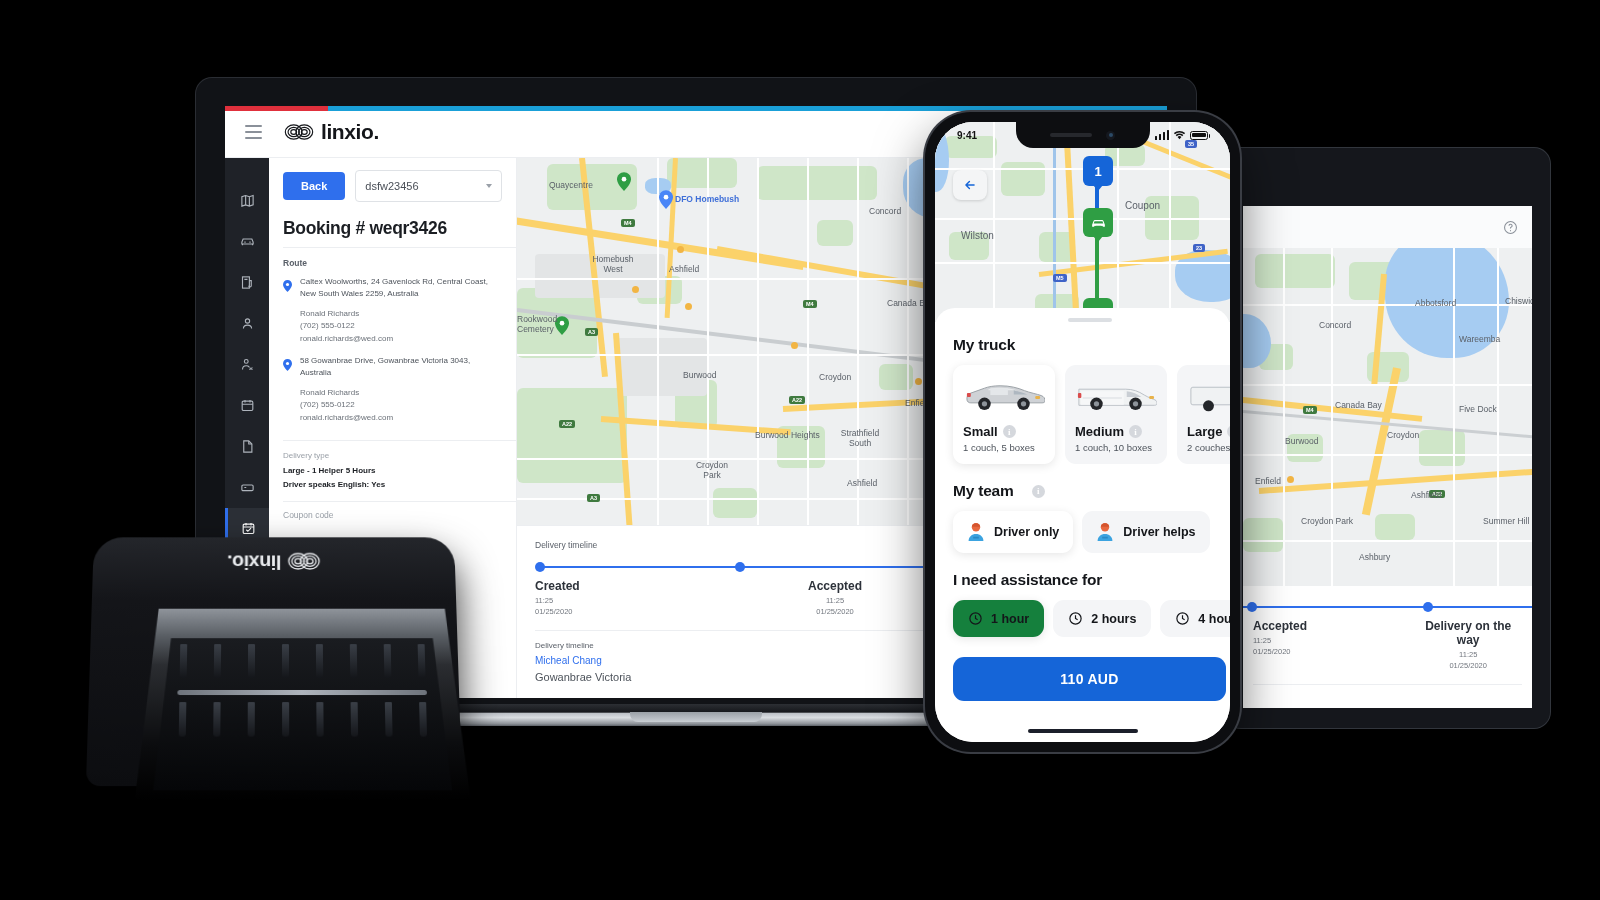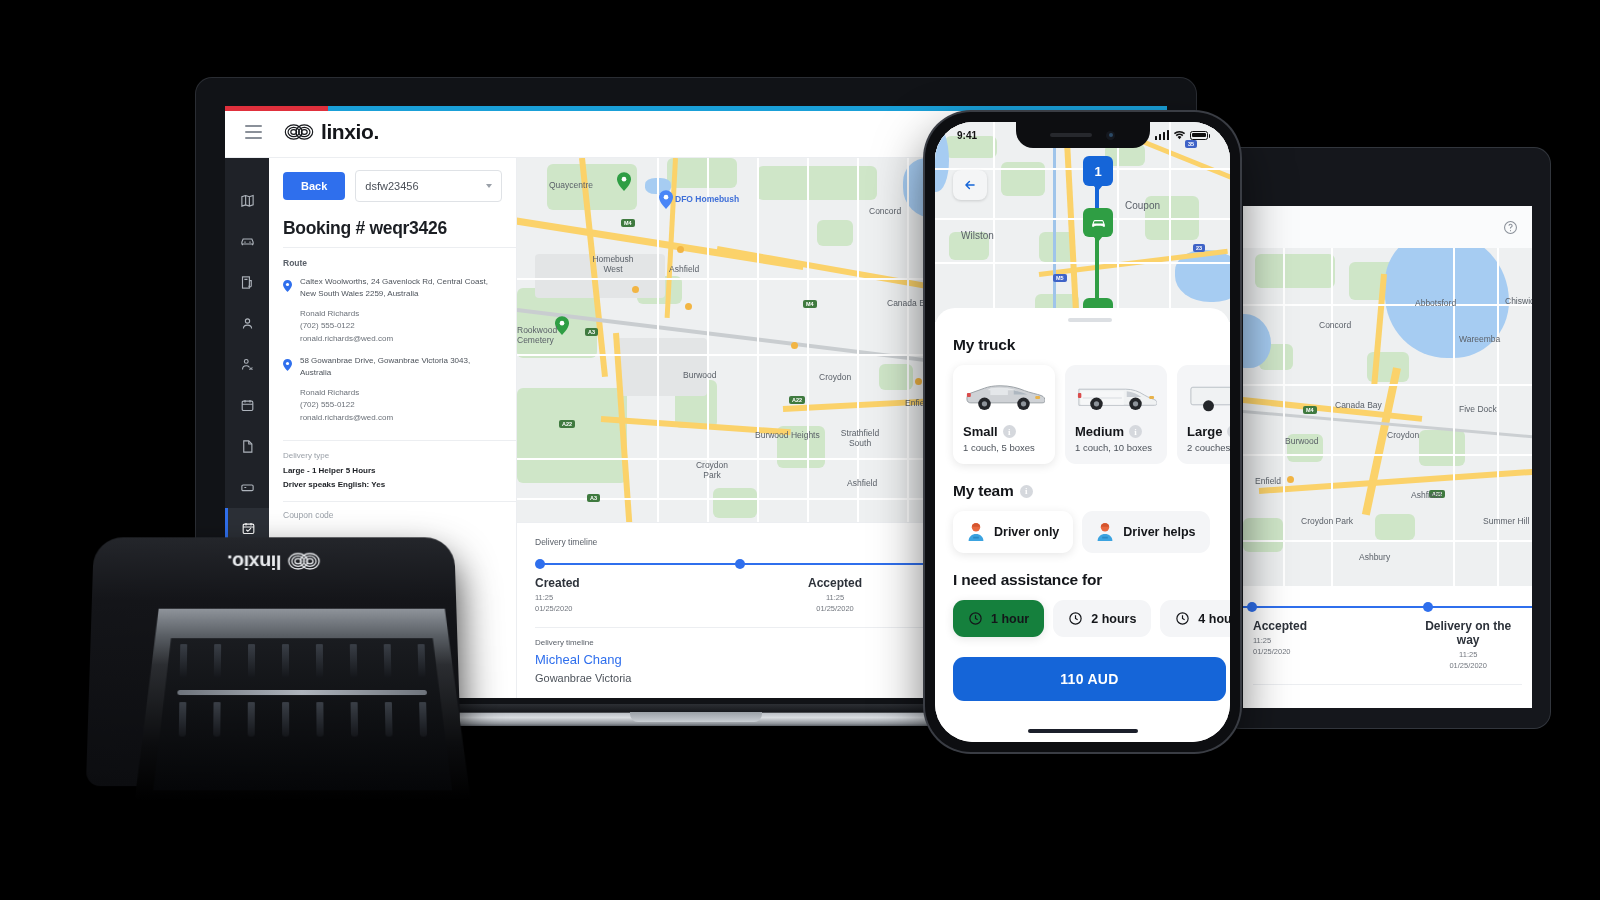--- a/index.html
+++ b/index.html
@@ -85,21 +85,21 @@
   .tl-line { position:absolute; left:4px; right:0; top:4px; height:2px; background:#2f6fed; }
   .tl-dot { position:absolute; top:0; width:10px; height:10px; border-radius:50%; background:#2f6fed; }
   .tl-cols { display:flex; }
   .tl-col { text-align:center; }
   .tl-col:first-child { text-align:left; }
   .tl-name { font-size:12px; font-weight:700; color:#2d323a; margin-bottom:3px; }
   .tl-time { font-size:7.5px; color:#72777f; line-height:1.45; }
   .tl-sep { height:1px; background:#eceef1; margin:12px 0 10px 0; }
   .tl-foot { padding-bottom:14px; }
   .tl-foot .l1 { font-size:8px; color:#5a6069; margin-bottom:5px; }
-  .tl-foot .l2 { font-size:13px; color:#2f6fed; margin-bottom:5px; }
+  .tl-foot .l2 { font-size:10px; color:#2f6fed; margin-bottom:5px; }
   .tl-foot .l3 { font-size:11px; color:#4d535b; }
 
   
   .mapbase { position:absolute; inset:0; background:#eef0f1; }
   .mroad { position:absolute; background:#fff; }
   .mhwy { position:absolute; background:#fbd26a; }
   .mgreen { position:absolute; background:#cfe6c8; border-radius:6px; }
   .mwater { position:absolute; background:#a6ccf2; border-radius:40% 55% 45% 50%; }
   .mgrey { position:absolute; background:#e3e5e6; border-radius:4px; }
   .mlabel { position:absolute; font-size:8.5px; color:#5b6169; white-space:nowrap; font-family:"Liberation Sans",sans-serif; }
@@ -133,21 +133,21 @@
   .ph-map { position:absolute; top:0; left:0; right:0; height:200px; overflow:hidden; background:#eef0f1; }
   .ph-back { position:absolute; left:18px; top:48px; width:34px;height:30px;background:#f4f5f6;border-radius:8px;display:flex;align-items:center;justify-content:center; box-shadow:0 1px 3px rgba(0,0,0,.15); }
   .num-pin { position:absolute; width:30px;height:30px;background:#1565d8;border-radius:6px;display:flex;align-items:center;justify-content:center;color:#fff;font-size:13px;font-weight:700; }
   .num-pin::after{content:"";position:absolute;bottom:-5px;left:50%;transform:translateX(-50%);border-left:5px solid transparent;border-right:5px solid transparent;border-top:6px solid #1565d8;}
   .car-pin { position:absolute; width:30px;height:29px;background:#2f9e44;border-radius:6px;display:flex;align-items:center;justify-content:center; }
   .car-pin::after{content:"";position:absolute;bottom:-5px;left:50%;transform:translateX(-50%);border-left:5px solid transparent;border-right:5px solid transparent;border-top:6px solid #2f9e44;}
 
   .sheet { position:absolute; left:0; right:0; top:186px; bottom:0; background:#fff; border-radius:20px 20px 0 0; padding:10px 4px 0 18px; }
   .grabber { width:44px;height:4px;background:#dcdfe3;border-radius:3px;margin:0 auto 14px auto; }
   .sh-h { font-size:15.5px; font-weight:700; color:#14161a; margin-bottom:11px; letter-spacing:-.2px; }
-  .sh-h2 { font-size:15.5px; font-weight:700; color:#14161a; margin:18px 0 11px 0; letter-spacing:-.2px; display:flex; align-items:center; gap:6px; }
+  .sh-h2 { font-size:15.5px; font-weight:700; color:#14161a; margin:18px 0 11px 0; letter-spacing:-.2px; display:flex; align-items:center; gap:18px; }
   .info-dot { width:13px;height:13px;border-radius:50%;background:#d5d8dd;color:#fff;font-size:9px;font-weight:700;display:inline-flex;align-items:center;justify-content:center;font-family:"Liberation Serif",serif; }
   .truck-row { display:flex; gap:10px; }
   .truck-card { flex:none; width:102px; background:#f4f5f7; border-radius:11px; padding:10px 10px 11px 10px; cursor:pointer; }
   .truck-card.sel { background:#fff; box-shadow:0 2px 10px rgba(0,0,0,.10); }
   .truck-img { height:44px; display:flex; align-items:center; justify-content:center; margin-bottom:5px; }
   .truck-name { font-size:13px; font-weight:700; color:#14161a; display:flex; align-items:center; gap:5px; margin-bottom:3px; }
   .truck-sub { font-size:9.5px; color:#4c525a; white-space:nowrap; }
   .team-row { display:flex; gap:9px; }
   .team-card { display:flex; align-items:center; gap:9px; background:#f4f5f7; border-radius:11px; padding:11px 14px; cursor:pointer; }
   .team-card.sel { background:#fff; box-shadow:0 2px 10px rgba(0,0,0,.10); }
@@ -405,21 +405,21 @@
               <div class="mshield" style="left:272px;top:238px">A22</div>
               <div class="mshield" style="left:68px;top:170px">A3</div>
               <div class="mshield" style="left:70px;top:336px">A3</div>
 
               <div class="mlabel" style="left:32px;top:22px">Quaycentre</div>
               <div class="mlabel" style="left:158px;top:36px;color:#3f6fd8;font-weight:600">DFO Homebush</div>
               <div class="mlabel" style="left:352px;top:48px">Concord</div>
               <div class="mlabel" style="left:66px;top:96px;width:60px;text-align:center;white-space:normal;line-height:1.2">Homebush West</div>
               <div class="mlabel" style="left:152px;top:106px">Ashfield</div>
               <div class="mlabel" style="left:370px;top:140px">Canada Bay</div>
-              <div class="mlabel" style="left:0px;top:167px;width:48px;white-space:normal;line-height:1.2">Rookwood Cemetery</div>
+              <div class="mlabel" style="left:0px;top:156px;width:48px;white-space:normal;line-height:1.2">Rookwood Cemetery</div>
 
               <div class="mlabel" style="left:166px;top:212px">Burwood</div>
               <div class="mlabel" style="left:302px;top:214px">Croydon</div>
               <div class="mlabel" style="left:388px;top:240px">Enfield</div>
               <div class="mlabel" style="left:238px;top:272px">Burwood Heights</div>
               <div class="mlabel" style="left:318px;top:270px;width:50px;white-space:normal;line-height:1.2;text-align:center">Strathfield South</div>
               <div class="mlabel" style="left:170px;top:302px;width:50px;white-space:normal;line-height:1.2;text-align:center">Croydon Park</div>
               <div class="mlabel" style="left:330px;top:320px">Ashfield</div>
             </div>
 

